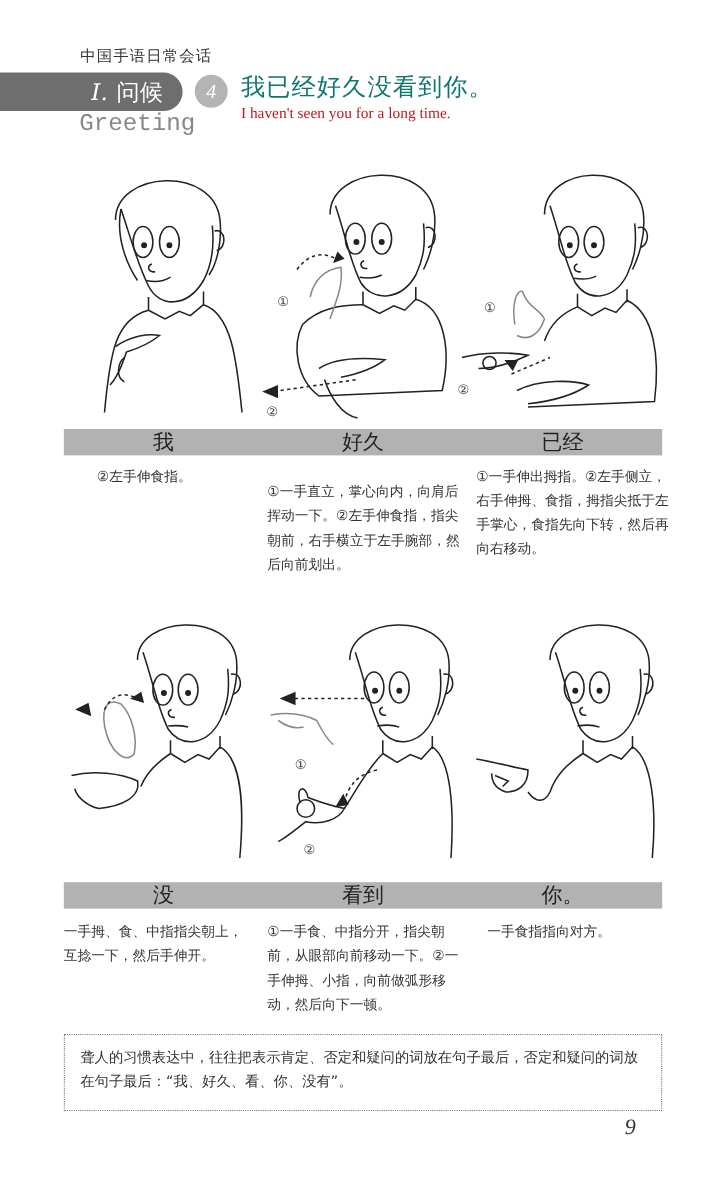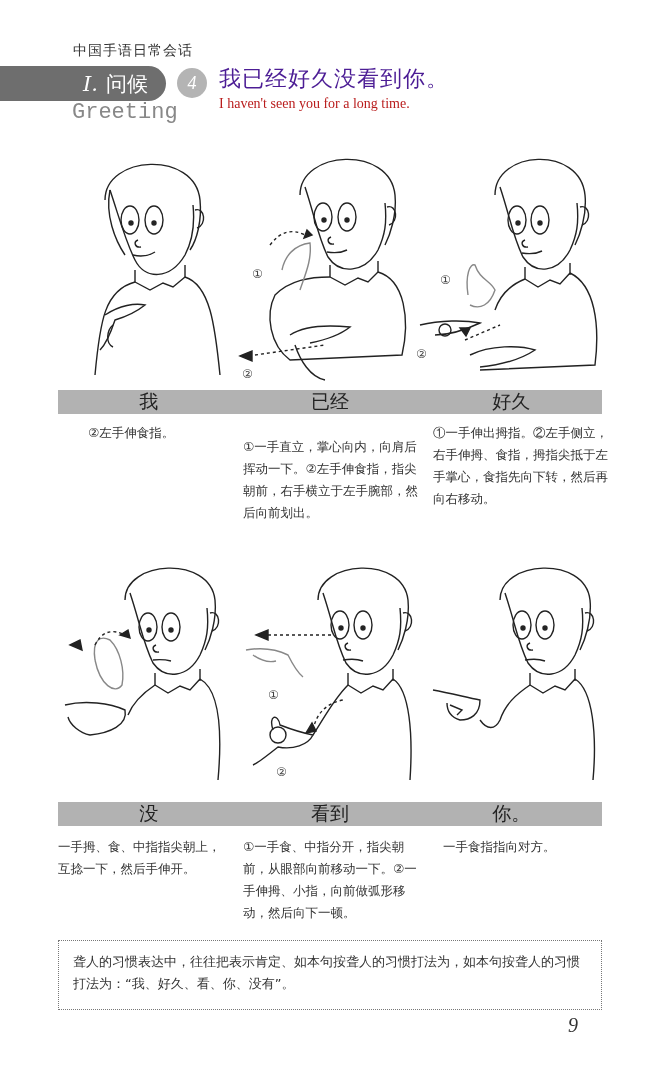--- a/index.html
+++ b/index.html
@@ -15,21 +15,21 @@
     display: flex; align-items: center; justify-content: flex-end; padding-right: 18px;
   }
   .chapter-pill .roman { font-style: italic; margin-right: 8px; }
   .chapter-en { position: absolute; left: 72px; top: 100px; font-family: Liberation Mono, monospace; font-size: 22px; color: #888; }
 
   .num-badge {
     position: absolute; left: 177px; top: 68px; width: 30px; height: 30px; border-radius: 50%;
     background: #b4b4b4; color: #fff; font-family: "Liberation Serif", serif; font-style: italic;
     font-size: 18px; display: flex; align-items: center; justify-content: center;
   }
-  .sentence-zh { position: absolute; left: 219px; top: 64px; font-size: 22px; color: #4c1d95; letter-spacing: 1px; }
+  .sentence-zh { position: absolute; left: 219px; top: 64px; font-size: 22px; color: #0f766e; letter-spacing: 1px; }
   .sentence-en { position: absolute; left: 219px; top: 96px; font-family: "Liberation Serif", serif; font-size: 14px; color: #b91c1c; }
 
   .figure { position: absolute; }
   .figure svg { width: 100%; height: 100%; }
 
   .bar {
     position: absolute; left: 58px; width: 544px; height: 24px; background: #b2b2b2;
     display: flex;
   }
   .bar .cell { flex: 1; display: flex; align-items: center; justify-content: center;
@@ -128,27 +128,27 @@
     <path d="M55 195 L90 180" stroke-dasharray="3 3"></path>
     <path d="M50 183 l10 0 l-4 8 z" fill="#222"></path>
     <path d="M60 210 C80 200, 110 200, 125 205 C110 215, 90 220, 70 222"></path>
   </svg>
   <span style="position:absolute;left:30px;top:128px;font-size:12px;color:#444;">①</span>
   <span style="position:absolute;left:6px;top:202px;font-size:12px;color:#444;">②</span>
 </div>
 
 <div class="bar" style="top:390px;">
   <div class="cell">我</div>
+  <div class="cell">好久</div>
   <div class="cell">已经</div>
-  <div class="cell">好久</div>
 </div>
 
 <div class="desc" style="left:88px;top:422px;width:140px;">②左手伸食指。</div>
 <div class="desc" style="left:243px;top:436px;width:180px;">①一手直立，掌心向内，向肩后挥动一下。②左手伸食指，指尖朝前，右手横立于左手腕部，然后向前划出。</div>
-<div class="desc" style="left:433px;top:422px;width:175px;font-family:Liberation Serif, serif;">①一手伸出拇指。②左手侧立，右手伸拇、食指，拇指尖抵于左手掌心，食指先向下转，然后再向右移动。</div>
+<div class="desc" style="left:433px;top:422px;width:175px;">①一手伸出拇指。②左手侧立，右手伸拇、食指，拇指尖抵于左手掌心，食指先向下转，然后再向右移动。</div>
 
 <div class="figure" style="left:60px;top:555px;width:175px;height:230px;">
   <svg viewBox="0 0 175 230" fill="none" stroke="#222" stroke-width="1.4">
     <path d="M65 45 C65 5, 150 0, 155 45 C157 65, 150 85, 145 95"></path>
     <path d="M70 38 C80 68, 83 88, 93 108 C105 125, 128 123, 140 100 C147 85, 149 73, 147 53"></path>
     <ellipse cx="88" cy="72" rx="9" ry="14"></ellipse>
       <ellipse cx="111" cy="72" rx="9" ry="14"></ellipse>
     <circle cx="89" cy="75" r="2" fill="#222"></circle>
       <circle cx="111" cy="75" r="2" fill="#222"></circle>
     <path d="M96 90 c-5 2,-3 8,3 7"></path>
@@ -218,17 +218,17 @@
   <div class="cell">没</div>
   <div class="cell">看到</div>
   <div class="cell">你。</div>
 </div>
 
 <div class="desc" style="left:58px;top:836px;width:172px;">一手拇、食、中指指尖朝上，互捻一下，然后手伸开。</div>
 <div class="desc" style="left:243px;top:836px;width:180px;">①一手食、中指分开，指尖朝前，从眼部向前移动一下。②一手伸拇、小指，向前做弧形移动，然后向下一顿。</div>
 <div class="desc" style="left:443px;top:836px;width:165px;">一手食指指向对方。</div>
 
 <div class="note-box">
-  <span>聋人的习惯表达中，往往把表示肯定、如本句按聋人的习惯打法为，如本句按聋人的习惯打法为：“我、好久、看、你、没有”。</span>
+  <span>聋人的习惯表达中，往往把表示肯定、否定和疑问的词放在句子最后，否定和疑问的词放在句子最后：“我、好久、看、你、没有”。</span>
 </div>
 
 <div class="page-num">9</div>
 <div class="watermark">头条 @请叫我手语老师</div>
 
 </body></html>

